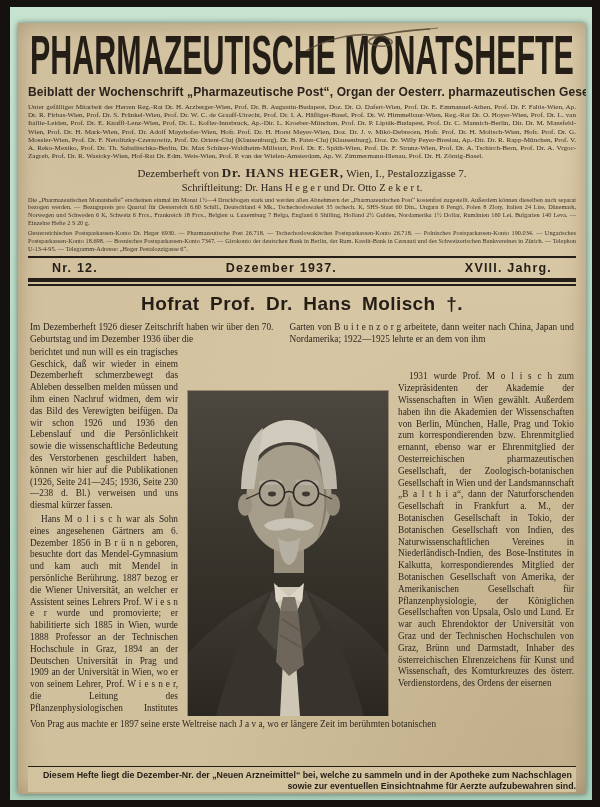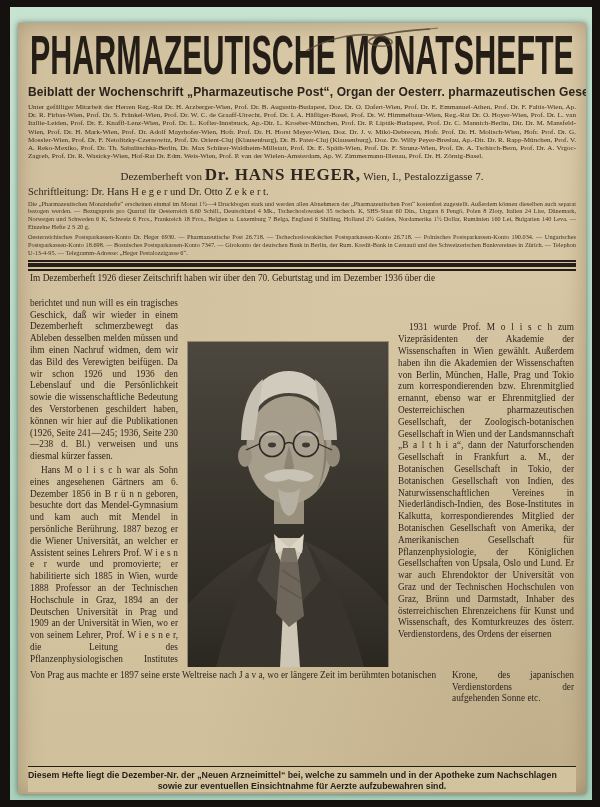--- a/index.html
+++ b/index.html
@@ -16,22 +16,22 @@
     overflow:hidden; color:#2b2520; padding:6px 10px 0 10px; box-sizing:border-box;}
 
   
   .masthead{position:relative;}
   .title-svg{display:block;width:100%;height:54px;}
   .squiggle{position:absolute;left:0;top:-4px;width:100%;height:40px;pointer-events:none;}
   .subtitle{font-family:"Liberation Sans",sans-serif;font-weight:bold;font-size:12px;
     letter-spacing:0.12px;text-align:center;white-space:nowrap;color:#2b241d;margin-top:2px;}
   .contributors{font-size:7.1px;line-height:1.16;text-align:justify;color:#352d24;margin-top:4px;}
   .pubrow{text-align:center;margin-top:4px;font-size:11px;color:#2e2720;}
-  .pubrow .pubname{font-weight:bold;font-size:17px;letter-spacing:0.8px;}
-  .editors{font-size:10.5px;color:#2e2720;margin-top:1px;}
+  .pubrow .pubname{font-weight:bold;font-size:13px;letter-spacing:0.8px;}
+  .editors{text-align:center;font-size:10.5px;color:#2e2720;margin-top:1px;}
   .fineprint{font-size:6.3px;line-height:1.22;text-align:justify;color:#3b322a;margin-top:3px;}
 
   
   .issuebar{margin-top:4px;}
   .rule{background:#241e17;}
   .rule.r2{height:2px;}
   .rule.r4{height:4px;margin-top:1px;}
   .rule.r1{height:1.5px;margin-top:2px;}
   .issuerow{display:flex;justify-content:space-between;align-items:center;
     padding:3px 24px 2px 24px;font-family:"Liberation Sans",sans-serif;
@@ -52,22 +52,22 @@
   .col p, .art-close p, .art-open p{margin:2px;}
   .indent{text-indent:11px;}
   .photo-wrap{flex:0 0 200px;padding-top:45px;}
   .photo{margin:0;width:200px;height:325px;box-shadow:0 0 0 1px rgba(40,32,22,0.35), inset 0 0 14px rgba(0,0,0,0.5);}
   .photo svg{display:block;}
 
   
   .notice{position:absolute;left:10px;right:10px;bottom:2px;background:#d3c29e;
     font-family:"Liberation Sans",sans-serif;font-weight:bold;color:#241e17;}
   .notice-rule{height:1.5px;background:#241e17;margin-bottom:3px;}
-  .notice p{margin:0;font-size:8.8px;line-height:11px;}
-  .notice p.center{text-align:center;}
+  .notice p{margin:0;font-size:8.8px;line-height:11px;padding-left:15px;}
+  .notice p.center{text-align:right;}
 </style>
 </head>
 <body>
 
 <div class="scan">
   <div class="backing"></div>
   <div class="paper">
 
     <header class="masthead">
       <svg class="title-svg" viewBox="0 0 528 54" preserveAspectRatio="none">
@@ -84,28 +84,35 @@
         <span class="pubname">Dr. HANS HEGER,</span>
         <span>Wien, I., Pestalozzigasse 7.</span>
       </div>
       <div class="editors">Schriftleitung: Dr. Hans H e g e r und Dr. Otto Z e k e r t.</div>
       <div class="fineprint">Die „Pharmazeutischen Monatshefte“ erscheinen einmal im Monat 1½—4 Druckbogen stark und werden allen Abnehmern der „Pharmazeutischen Post“ kostenfrei zugestellt. Außerdem können dieselben auch separat bezogen werden. — Bezugspreis pro Quartal für Oesterreich 6.60 Schill., Deutschland 4 Mk., Tschechoslowakei 35 tschech. K, SHS-Staat 60 Din., Ungarn 6 Pengö, Polen 8 Zloty, Italien 24 Lire, Dänemark, Norwegen und Schweden 6 K, Schweiz 6 Frcs., Frankreich 18 Frcs., Belgien u. Luxemburg 7 Belga, England 6 Shilling, Holland 2½ Gulden, Nordamerika 1½ Dollar, Rumänien 160 Lei, Bulgarien 140 Leva. — Einzelne Hefte 2 S 20 g.</div>
       <div class="fineprint">Oesterreichisches Postsparkassen-Konto Dr. Heger 6930. — Pharmazeutische Post 26.718. — Tschechoslowakisches Postsparkassen-Konto 26.718. — Polnisches Postsparkassen-Konto 190.034. — Ungarisches Postsparkassen-Konto 18.698. — Bosnisches Postsparkassen-Konto 7347. — Girokonto der deutschen Bank in Berlin, der Rum. Kredit-Bank in Cernauti und des Schweizerischen Bankvereines in Zürich. — Telephon U-13-4-95. — Telegramm-Adresse: „Heger Pestalozzigasse 6“.</div>
     </header>
 
     <div class="issuebar">
       <div class="rule r2"></div>
+      <div class="issuerow">
+        <span>Nr. 12.</span>
+        <span>Dezember 1937.</span>
+        <span>XVIII. Jahrg.</span>
+      </div>
       <div class="rule r4"></div>
       <div class="rule r1"></div>
     </div>
 
     <main class="article">
+      <h1 class="headline">Hofrat Prof. Dr. Hans Molisch †.</h1>
 
       <div class="art-open body-text">
         <p>Im Dezemberheft 1926 dieser Zeitschrift haben wir über den 70. Geburtstag und im Dezember 1936 über die</p>
+        <p>Garten von B u i t e n z o r g arbeitete, dann weiter nach China, Japan und Nordamerika; 1922—1925 lehrte er an dem von ihm</p>
       </div>
 
       <div class="art-mid">
         <div class="col left body-text">
           <p>Feier des 80. Geburtstages unseres verehrten Freundes und Mitarbeiters, des großen österreichischen Gelehrten Hofrat Prof. i. R. Dr. Hans M o l i s c h berichtet und nun will es ein tragisches Geschick, daß wir wieder in einem Dezemberheft schmerzbewegt das Ableben desselben melden müssen und ihm einen Nachruf widmen, dem wir das Bild des Verewigten beifügen. Da wir schon 1926 und 1936 den Lebenslauf und die Persönlichkeit sowie die wissenschaftliche Bedeutung des Verstorbenen geschildert haben, können wir hier auf die Publikationen (1926, Seite 241—245; 1936, Seite 230—238 d. Bl.) verweisen und uns diesmal kürzer fassen.</p>
           <p class="indent">Hans M o l i s c h war als Sohn eines angesehenen Gärtners am 6. Dezember 1856 in B r ü n n geboren, besuchte dort das Mendel-Gymnasium und kam auch mit Mendel in persönliche Berührung. 1887 bezog er die Wiener Universität, an welcher er Assistent seines Lehrers Prof. W i e s n e r wurde und promovierte; er habilitierte sich 1885 in Wien, wurde 1888 Professor an der Technischen Hochschule in Graz, 1894 an der Deutschen Universität in Prag und 1909 an der Universität in Wien, wo er von seinem Lehrer, Prof. W i e s n e r, die Leitung des Pflanzenphysiologischen Institutes übernahm. 1903 war er Dekan der philosophischen Fakultät in Prag, 1921 in Wien, 1926—27 Rektor der Wiener Universität.</p>
         </div>
 
         <div class="photo-wrap">
           <figure class="photo">
@@ -171,24 +178,20 @@
           </figure>
         </div>
 
         <div class="col right body-text">
           <p class="indent">1931 wurde Prof. M o l i s c h zum Vizepräsidenten der Akademie der Wissenschaften in Wien gewählt. Außerdem haben ihn die Akademien der Wissenschaften von Berlin, München, Halle, Prag und Tokio zum korrespondierenden bzw. Ehrenmitglied ernannt, ebenso war er Ehrenmitglied der Oesterreichischen pharmazeutischen Gesellschaft, der Zoologisch-botanischen Gesellschaft in Wien und der Landsmannschaft „B a l t h i a“, dann der Naturforschenden Gesellschaft in Frankfurt a. M., der Botanischen Gesellschaft in Tokio, der Botanischen Gesellschaft von Indien, des Naturwissenschaftlichen Vereines in Niederländisch-Indien, des Bose-Institutes in Kalkutta, korrespondierendes Mitglied der Botanischen Gesellschaft von Amerika, der Amerikanischen Gesellschaft für Pflanzenphysiologie, der Königlichen Gesellschaften von Upsala, Oslo und Lund. Er war auch Ehrendoktor der Universität von Graz und der Technischen Hochschulen von Graz, Brünn und Darmstadt, Inhaber des österreichischen Ehrenzeichens für Kunst und Wissenschaft, des Komturkreuzes des österr. Verdienstordens, des Ordens der eisernen</p>
         </div>
       </div>
 
       <div class="art-close body-text">
         <p>Von Prag aus machte er 1897 seine erste Weltreise nach J a v a, wo er längere Zeit im berühmten botanischen</p>
-        <div>
-          <p>Krone, des japanischen Verdienstordens der aufgehenden Sonne etc.</p>
-          <p class="indent">Aus diesen Auszeichnungen ersieht man schon, welch</p>
-        </div>
       </div>
     </main>
 
     <footer class="notice">
       <div class="notice-rule"></div>
       <p>Diesem Hefte liegt die Dezember-Nr. der „Neuen Arzneimittel“ bei, welche zu sammeln und in der Apotheke zum Nachschlagen</p>
       <p class="center">sowie zur eventuellen Einsichtnahme für Aerzte aufzubewahren sind.</p>
     </footer>
 
   </div>

